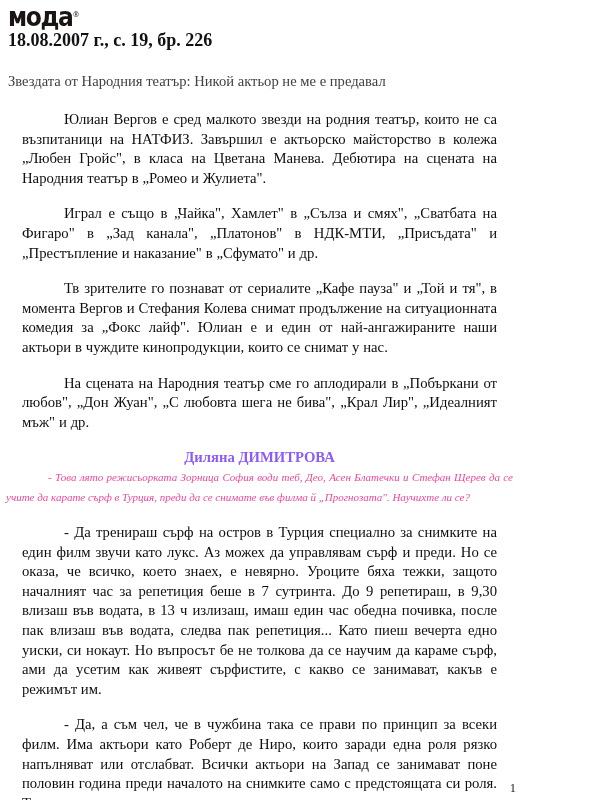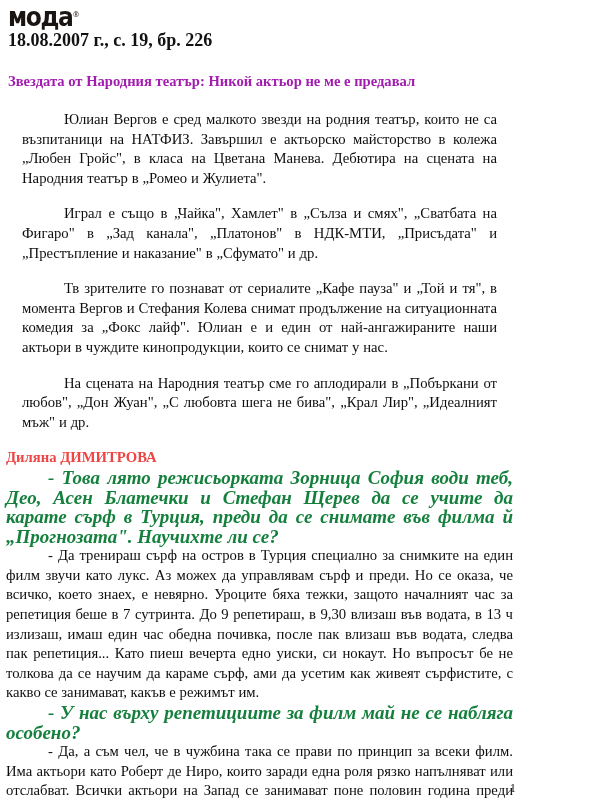--- a/index.html
+++ b/index.html
@@ -54,26 +54,26 @@
     font-size: 18px;
     line-height: 18px;
     padding-left: 3px;
     margin-top: 3px;
     color: #111111;
   }
 
   
   .headline {
     font-family: "Liberation Serif", serif;
-    font-weight: bold;
+    font-weight: normal;
     font-size: 14.6px;
     line-height: 18px;
     padding-left: 3px;
     margin-top: 23px;
-    color: #a21caf;
+    color: #404040;
   }
 
   
   .body-block {
     margin-top: 20px;
     padding-left: 1px;
     padding-right: 1px;
   }
   p.para {
     margin: 16px;
@@ -84,35 +84,35 @@
     color: #0e0e0e;
     word-spacing: 0.2px;
   }
   p.byline {
     margin: 0;
     margin-top: 14px;
     font-size: 14.7px;
     line-height: 19.6px;
     font-weight: bold;
     text-indent: 0;
-    text-align: left;
-    color: #ef4444;
+    text-align: center;
+    color: #8b5cf6;
   }
   p.question {
     margin: 0;
-    font-size: 19px;
+    font-size: 11px;
     line-height: 19.6px;
-    font-weight: bold;
+    font-weight: normal;
     font-style: italic;
     text-align: justify;
     text-indent: 42px;
-    color: #15803d;
+    color: #ec4899;
   }
   p.answer {
-    margin: 0;
+    margin: 16px;
     font-size: 14.7px;
     line-height: 19.6px;
     text-align: justify;
     text-indent: 42px;
     color: #0e0e0e;
     font-family: Liberation Serif, serif;
   }
   .gap-before-question {
     margin-top: 19px;
   }
@@ -146,20 +146,19 @@
     <p class="para">Юлиан Вергов е сред малкото звезди на родния театър, които не са възпитаници на НАТФИЗ. Завършил е актьорско майсторство в колежа „Любен Гройс", в класа на Цветана Манева. Дебютира на сцената на Народния театър в „Ромео и Жулиета".</p>
     <p class="para">Играл е също в „Чайка", Хамлет" в „Сълза и смях", „Сватбата на Фигаро" в „Зад канала", „Платонов" в НДК-МТИ, „Присъдата" и „Престъпление и наказание" в „Сфумато" и др.</p>
     <p class="para">Тв зрителите го познават от сериалите „Кафе пауза" и „Той  и тя", в момента Вергов и Стефания Колева снимат продължение на ситуационната комедия за „Фокс лайф". Юлиан е и един от най-ангажираните наши актьори в чуждите кинопродукции, които се снимат у нас.</p>
     <p class="para">На сцената на Народния театър сме го аплодирали в „Побъркани от любов", „Дон Жуан", „С любовта шега не бива", „Крал Лир", „Идеалният мъж" и др.</p>
 
     <p class="byline">Диляна ДИМИТРОВА</p>
 
     <p class="question gap-before-question">- Това лято режисьорката Зорница София води теб, Део, Асен Блатечки и Стефан Щерев да се учите да карате сърф в Турция, преди да се снимате във филма й „Прогнозата". Научихте ли се?</p>
     <p class="answer">- Да тренираш сърф на остров в Турция специално за снимките на един филм звучи като лукс. Аз можех да управлявам сърф и преди. Но се оказа, че всичко, което знаех, е невярно. Уроците бяха тежки, защото началният час за репетиция беше в 7 сутринта. До 9 репетираш, в 9,30 влизаш във водата, в 13 ч излизаш, имаш един час обедна почивка, после пак влизаш във водата, следва пак репетиция... Като пиеш вечерта едно уиски, си нокаут. Но въпросът бе не толкова да се научим да караме сърф, ами да усетим как живеят сърфистите, с какво се занимават, какъв е режимът им.</p>
 
-    <p class="question">- У нас върху репетициите за филм май не се набляга особено?</p>
     <p class="answer">- Да, а съм чел, че в чужбина така се прави по принцип за всеки филм. Има актьори като Роберт де Ниро, които заради една роля рязко напълняват или отслабват. Всички актьори на Запад се занимават поне половин година преди началото на снимките само с предстоящата си роля. Тук нямаме възможност,</p>
 
   </div>
 
   <div class="page-number">1</div>
 
 </div>
 
 </body></html>

